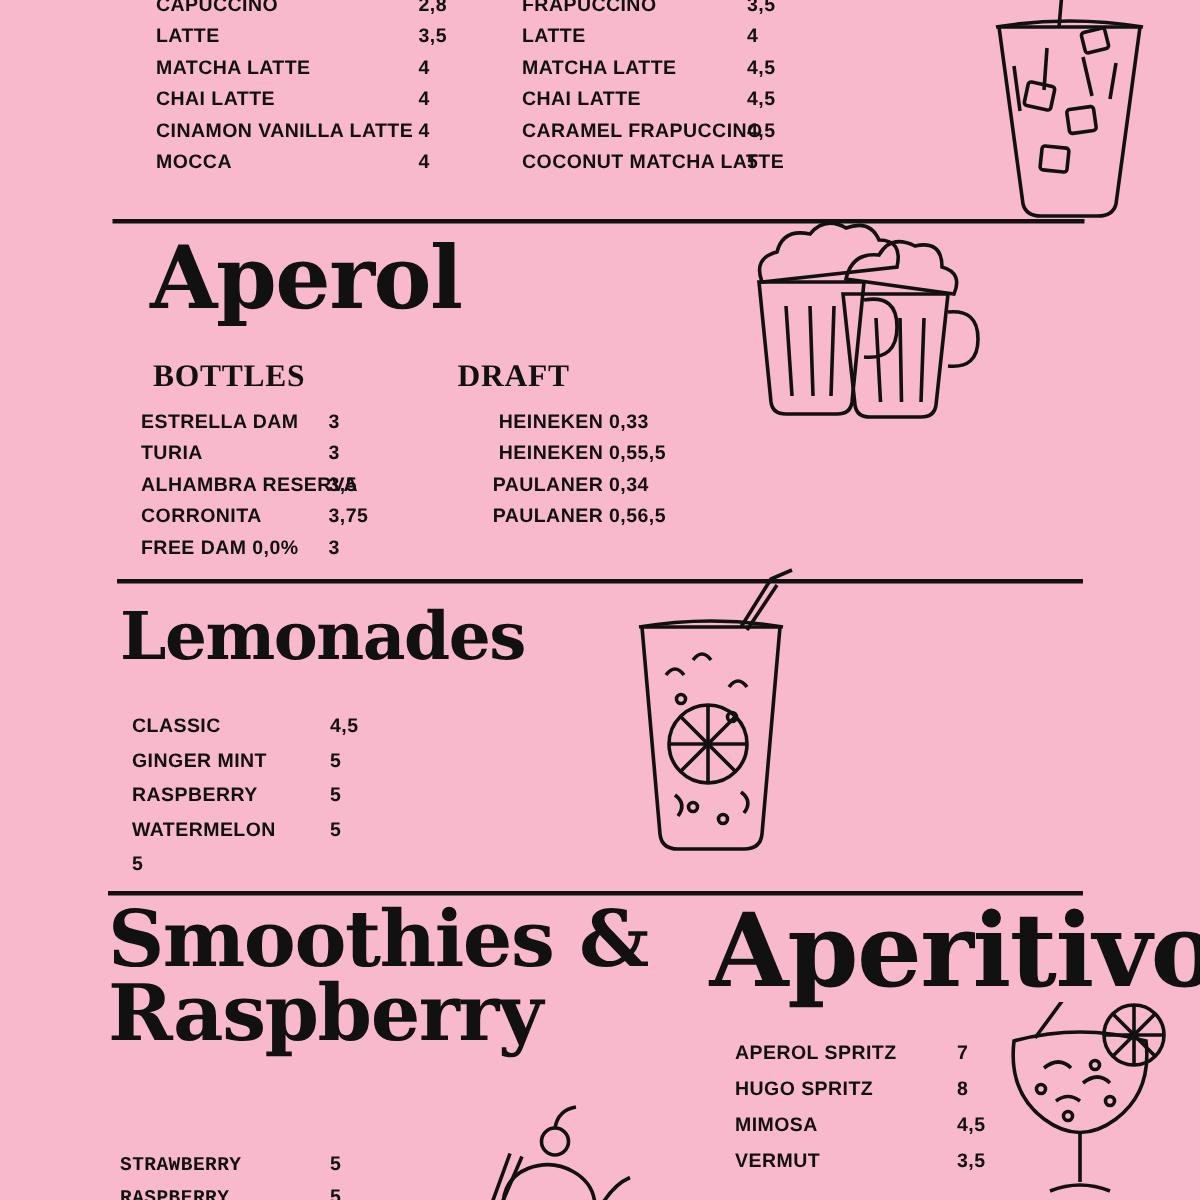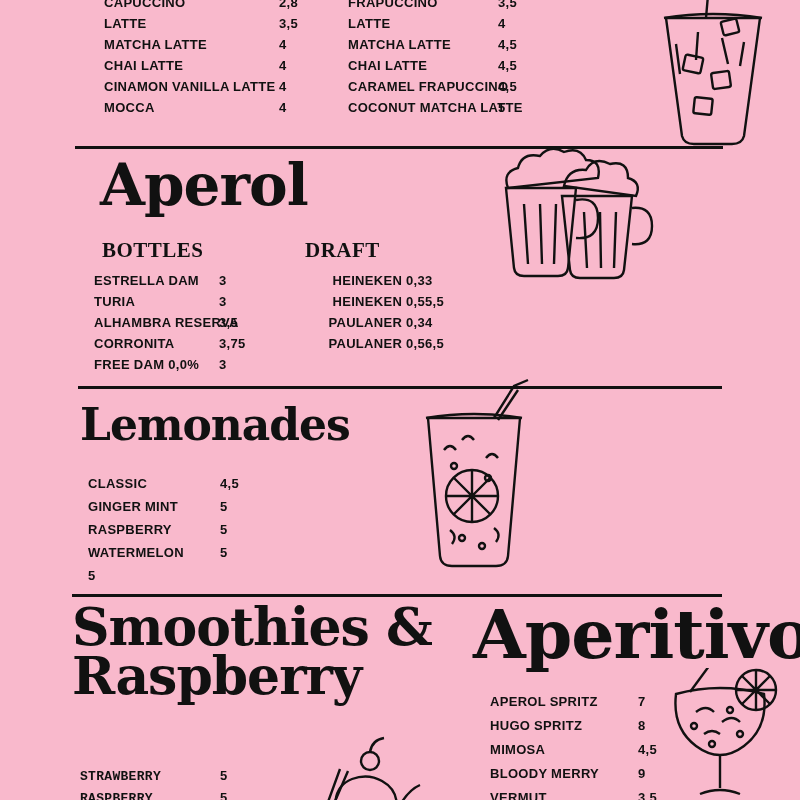--- a/index.html
+++ b/index.html
@@ -375,22 +375,18 @@
     </div>
     <div class="item-row">
       <span class="item-name">Hugo Spritz</span>
       <span class="item-price">8</span>
     </div>
     <div class="item-row">
       <span class="item-name">Mimosa</span>
       <span class="item-price">4,5</span>
     </div>
     <div class="item-row">
-      <span class="item-name">Bloody Merry</span>
-      <span class="item-price">9</span>
-    </div>
-    <div class="item-row">
       <span class="item-name">Vermut</span>
       <span class="item-price">3,5</span>
     </div>
   </div>
 
 </div>
 
 </body></html>

